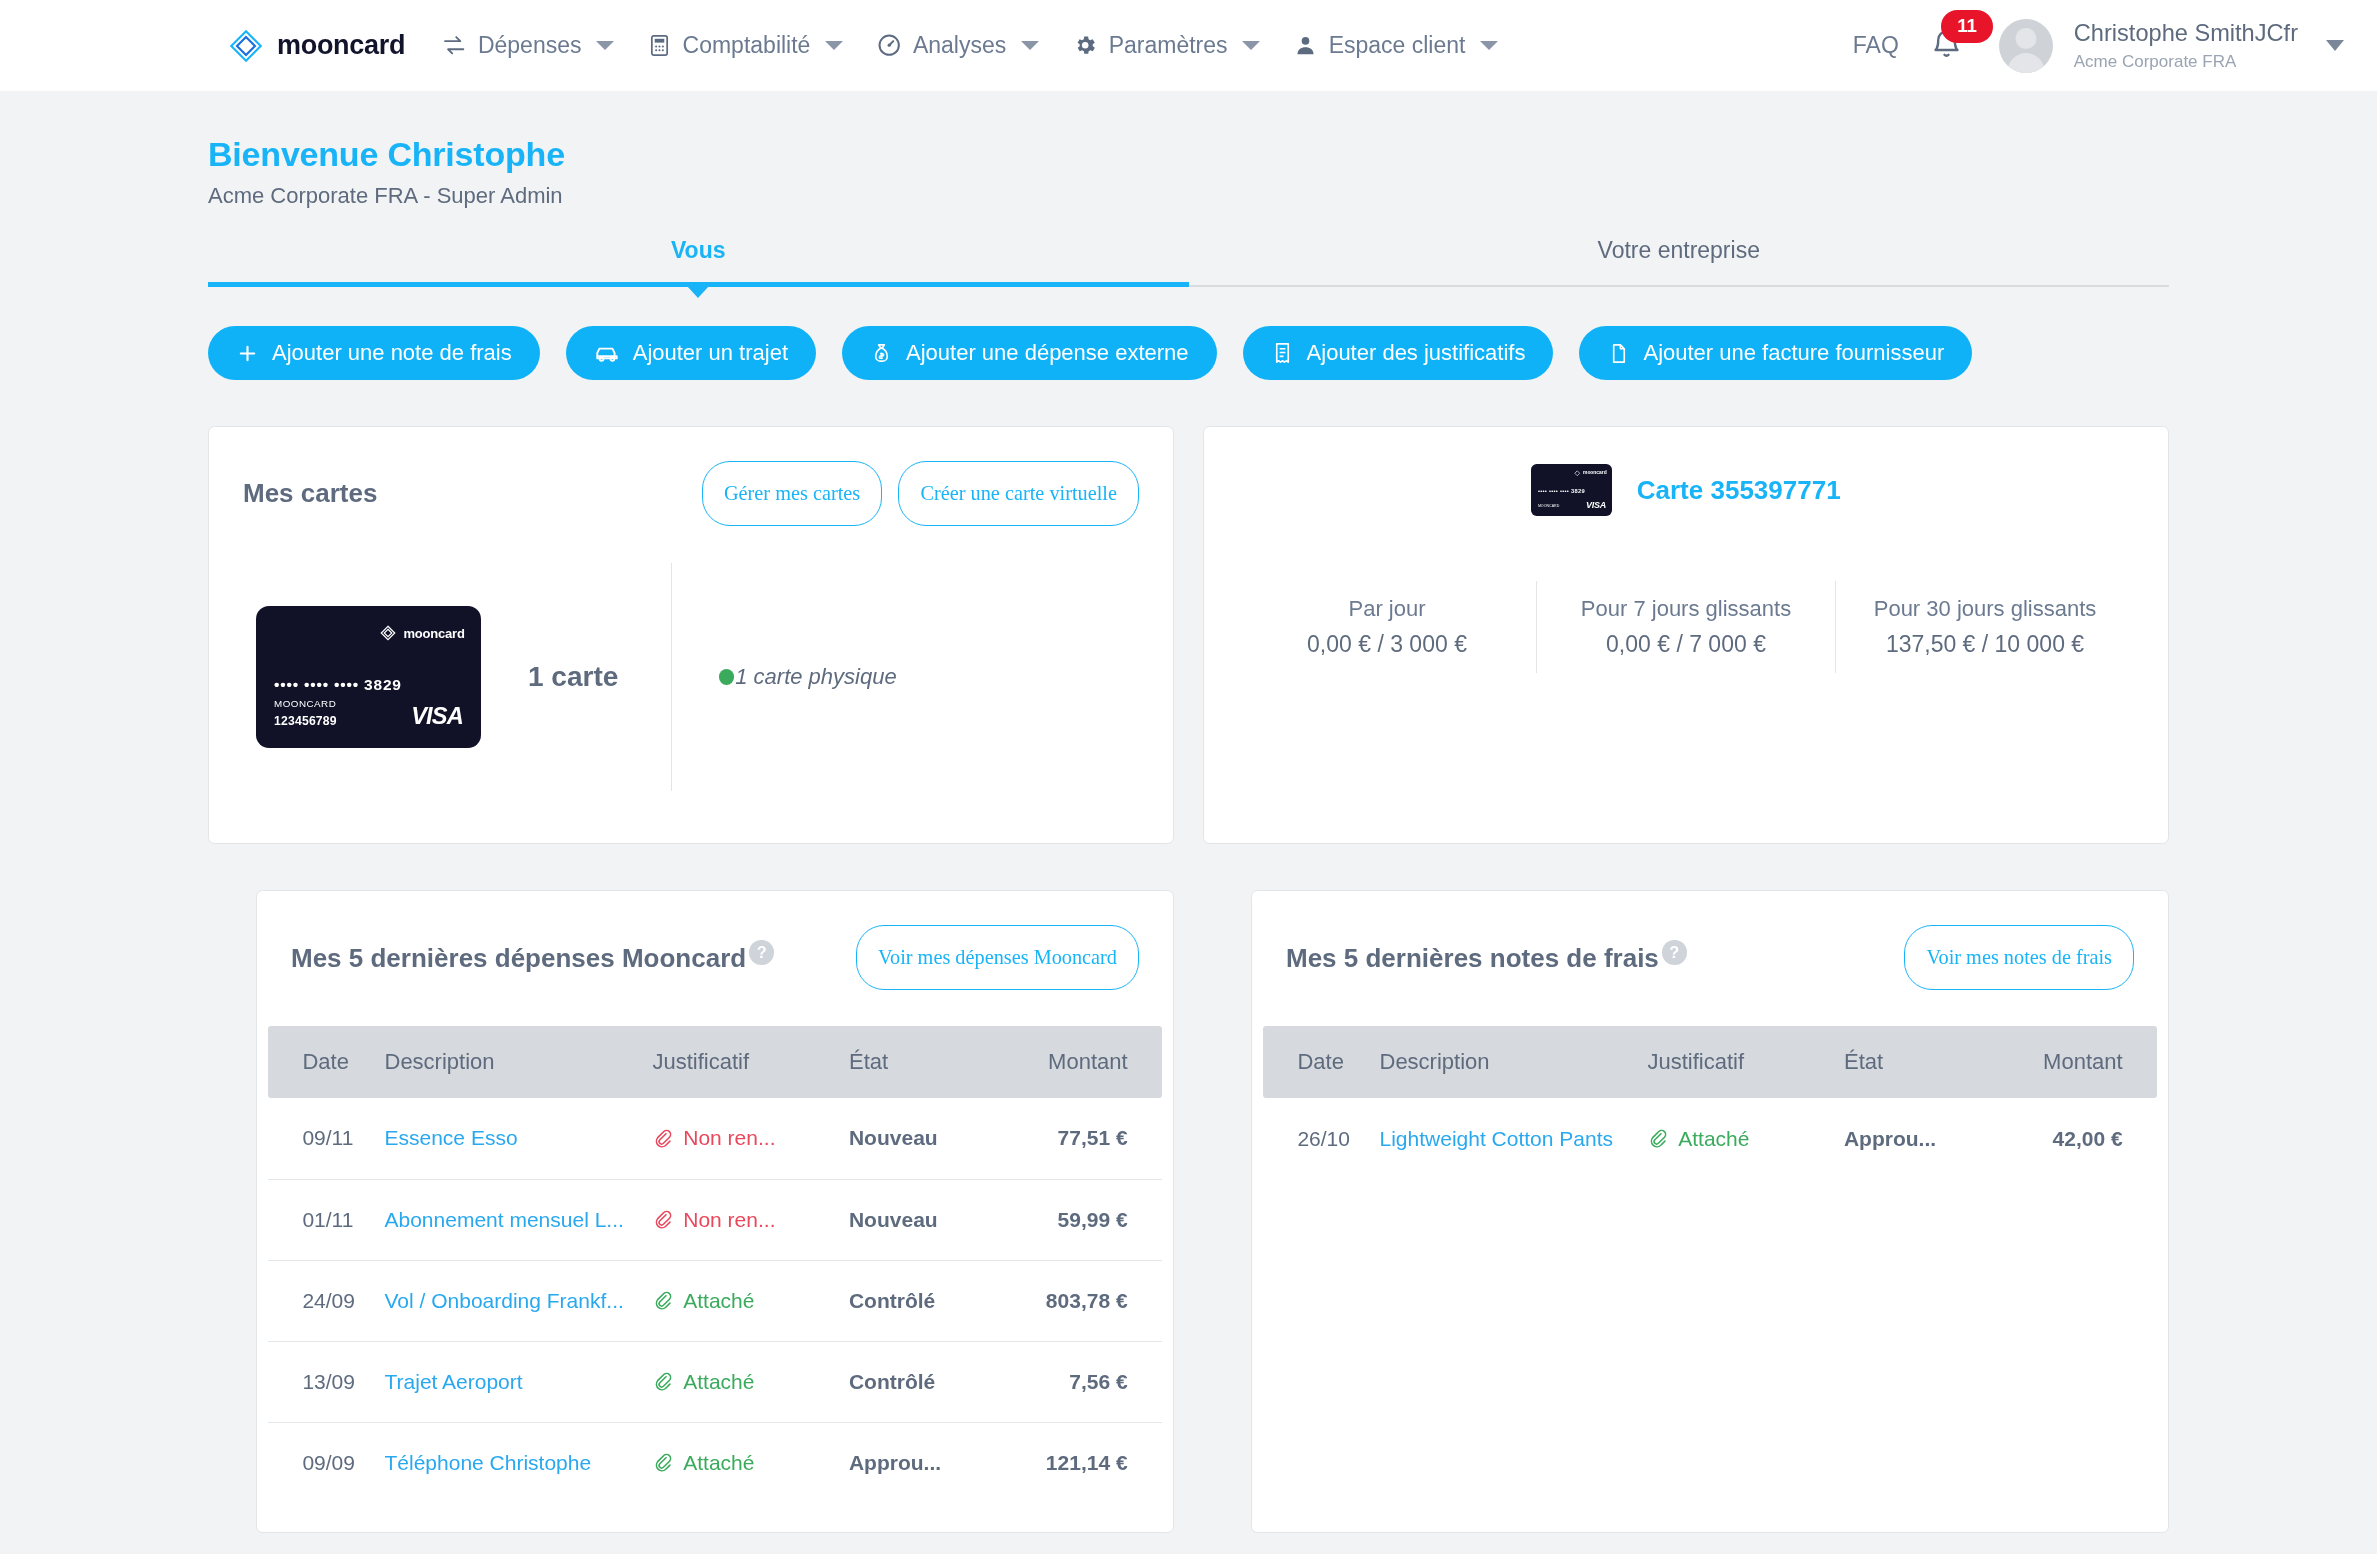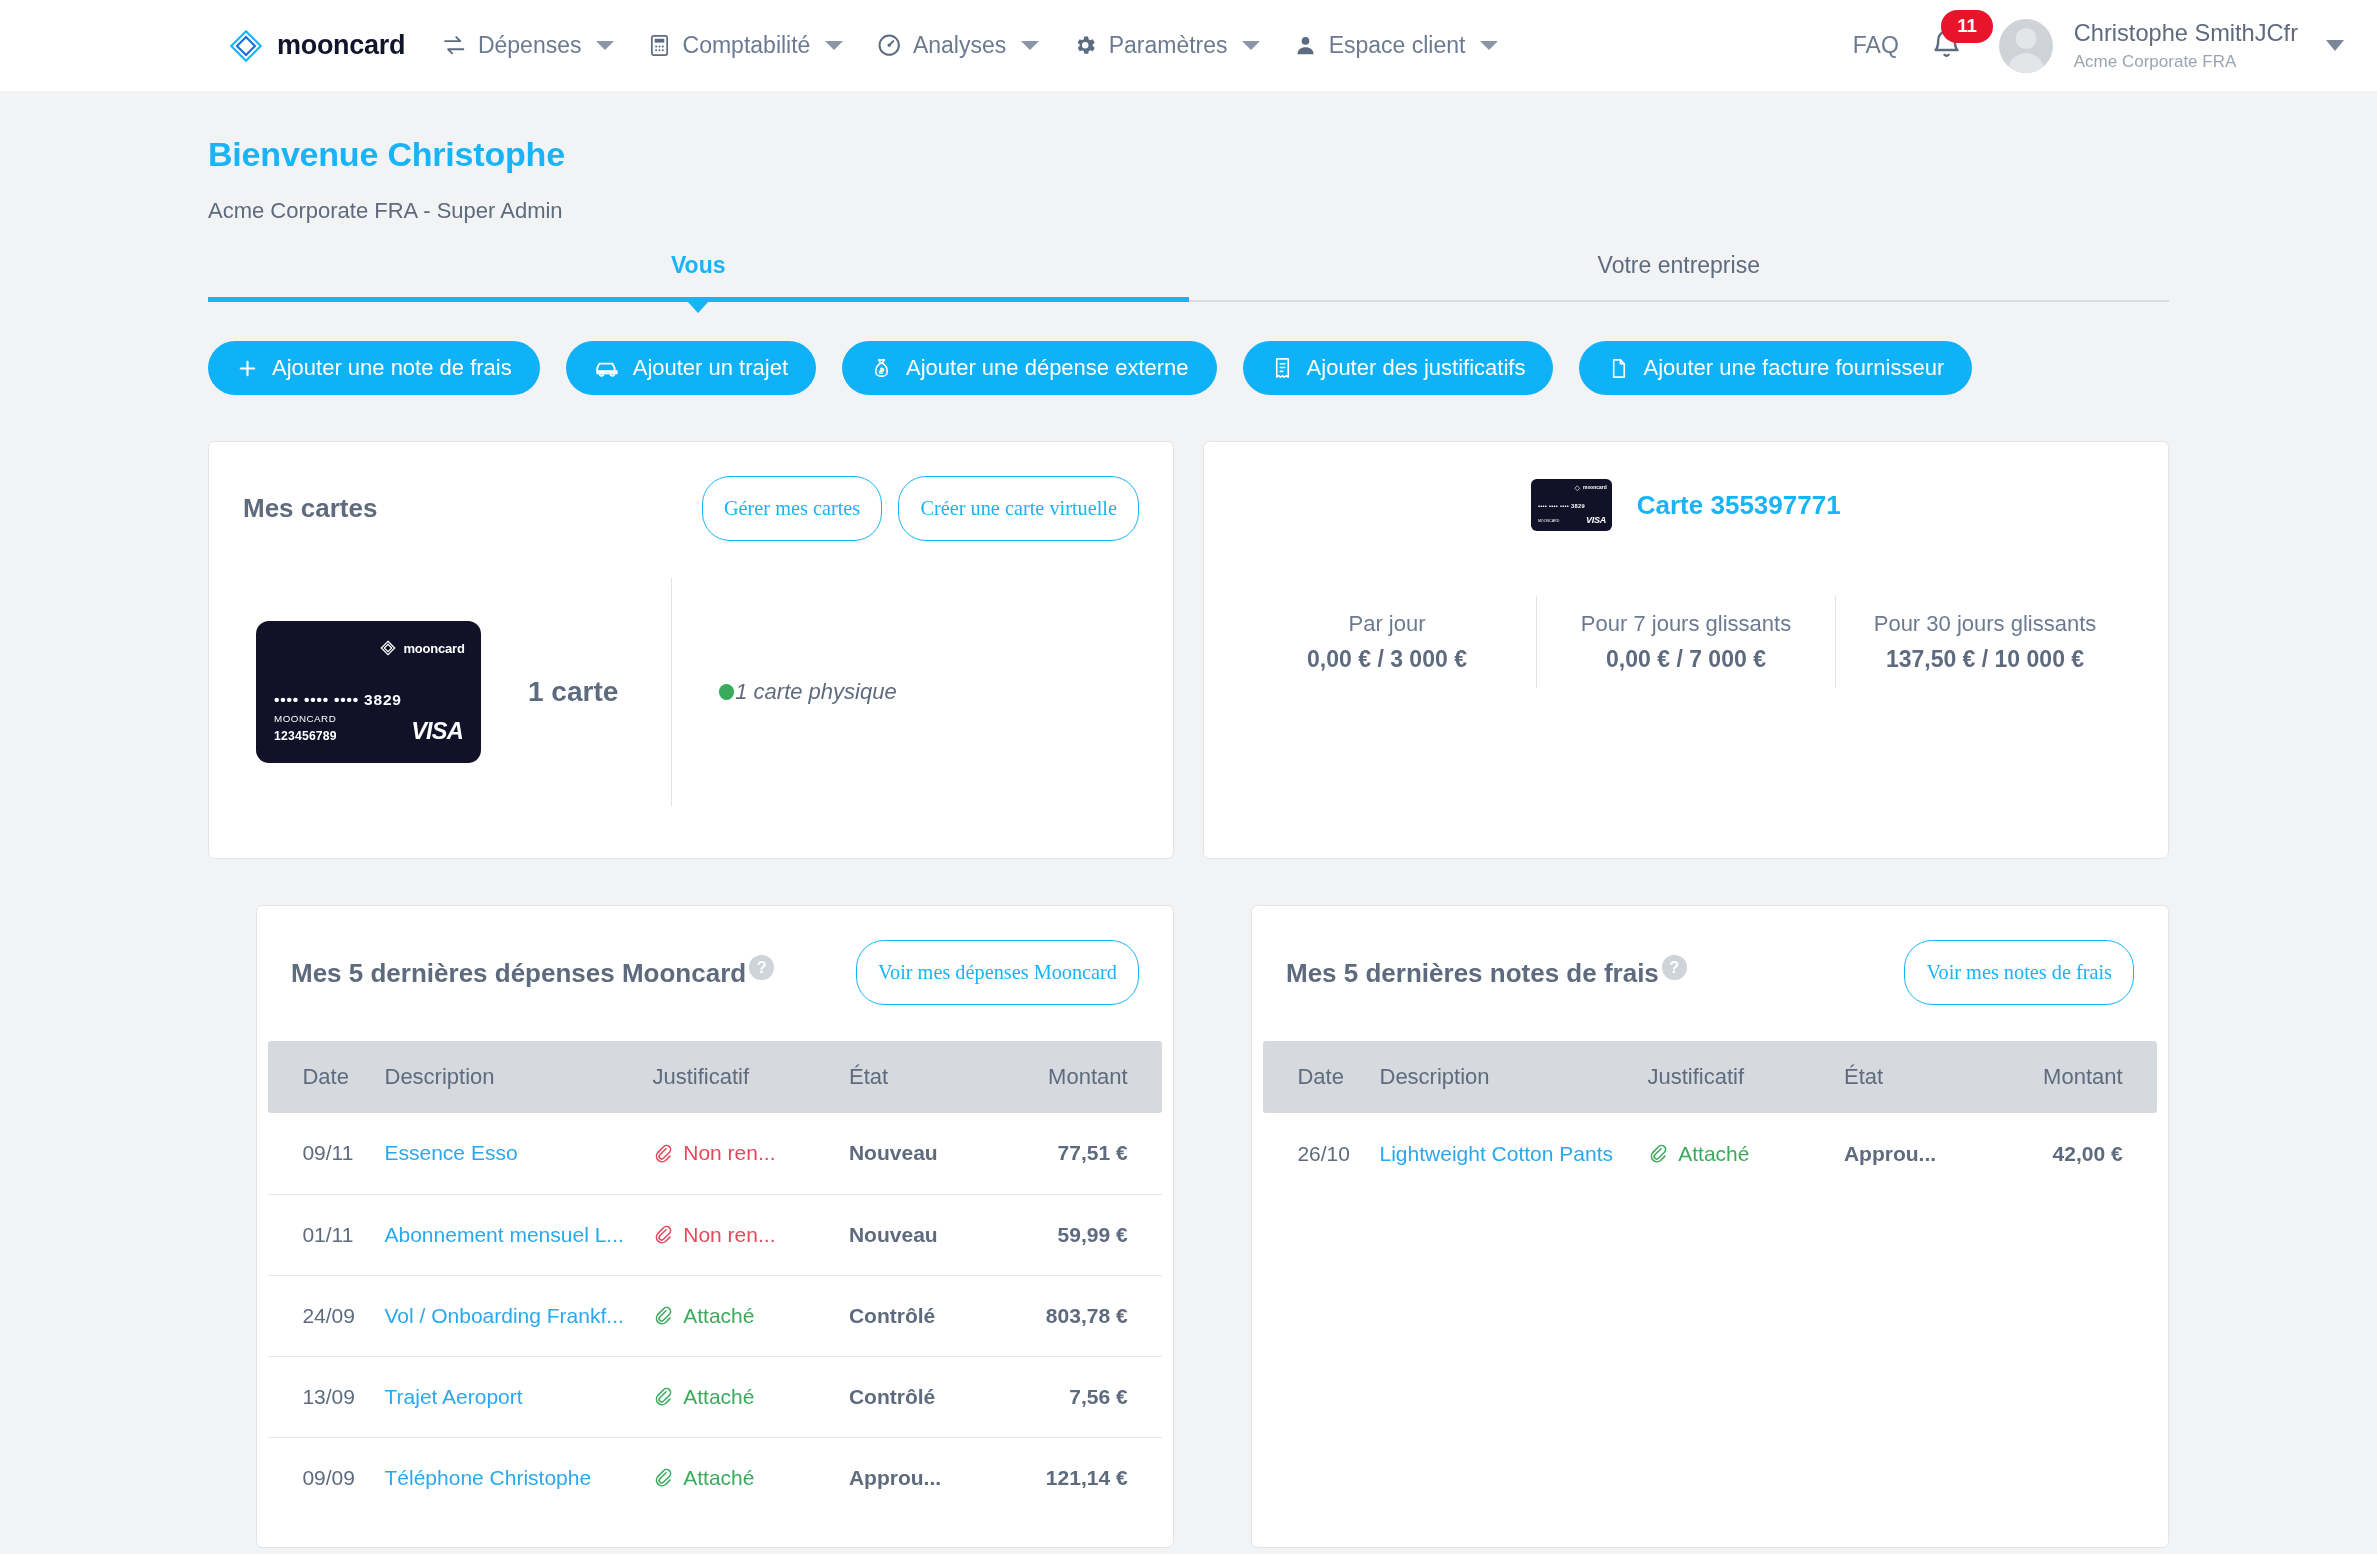--- a/index.html
+++ b/index.html
@@ -75,21 +75,21 @@
     border-left: 9.8px solid transparent;
     border-right: 9.8px solid transparent;
     border-top: 11.4px solid #7a8798;
   }
 
   
   .page { padding: 0 208px; }
 
   .welcome { padding-top: 44px; }
   .welcome-title { font-size: 34px; font-weight: bold; color: #18b4f7; letter-spacing: -0.2px; }
-  .welcome-sub { font-size: 22px; color: #5e6b7e; margin-top: 24px; }
+  .welcome-sub { font-size: 22px; color: #5e6b7e; margin-top: 9px; }
 
   
   .tabs { display: flex; margin-top: 28px; position: relative; }
   .tab {
     flex: 1; text-align: center; font-size: 23px;
     padding-bottom: 18px; cursor: pointer; color: #5e6b7e;
     border-bottom: 2.4px solid #d9dcdf; position: relative;
   }
   .tab.active { color: #18b4f7; font-weight: bold; border-bottom: 5.7px solid #18b4f7; }
   .tab.active::after {
@@ -188,21 +188,21 @@
   .mini-card .mc-visa { position: absolute; right: 6.5px; bottom: 5.7px; color: #fff; font-size: 9px; font-style: italic; font-weight: bold; letter-spacing: -0.3px; }
   .limit-card-name { font-size: 26px; font-weight: bold; color: #18b4f7; }
   .limits-grid { display: flex; margin-top: 65px; }
   .limit-col {
     flex: 1; text-align: center;
     border-right: 0.8px solid #e2e5e8;
     padding: 14.6px 8.1px;
   }
   .limit-col:last-child { border-right: none; }
   .limit-label { font-size: 22px; color: #6b7a90; }
-  .limit-value { font-size: 23px; font-weight: bold; color: #5e6b7e; margin-top: 9.8px; }
+  .limit-value { font-size: 23px; font-weight: normal; color: #5e6b7e; margin-top: 9.8px; }
 
   
   .table-panel { padding-bottom: 29px; margin-left: 48px; }
   .tbl { width: 100%; border-collapse: collapse; margin-top: 36px; }
   .tbl thead th {
     background: #d6d9dd; color: #5e6b7e;
     font-size: 22px; font-weight: normal; text-align: left;
     padding: 21px 0; height: 72px;
   }
   .tbl thead th:first-child { padding-left: 34px; border-radius: 3.3px 0 0 3.3px; }

